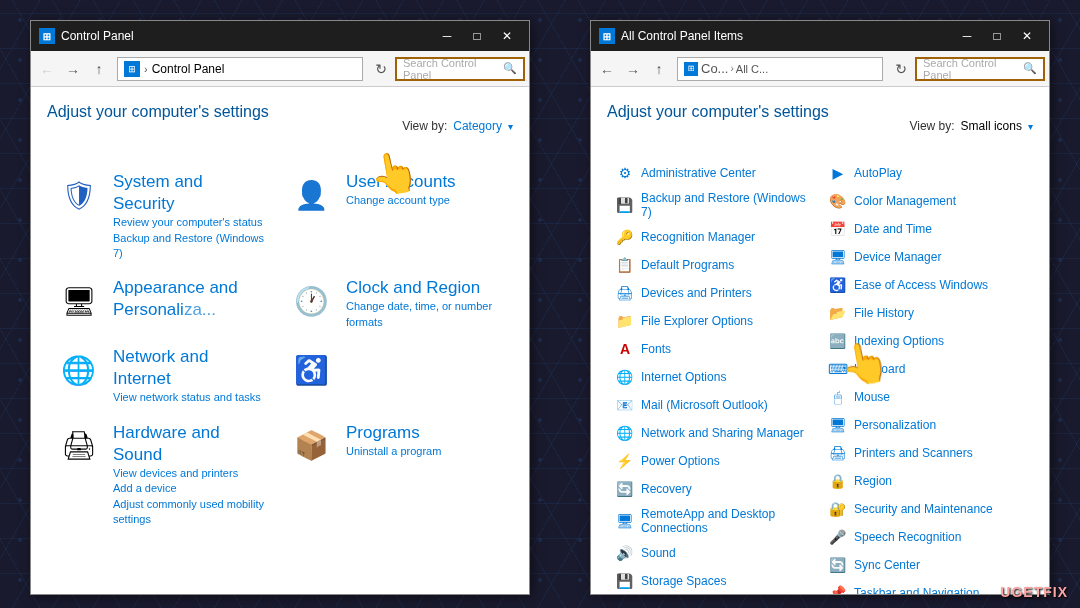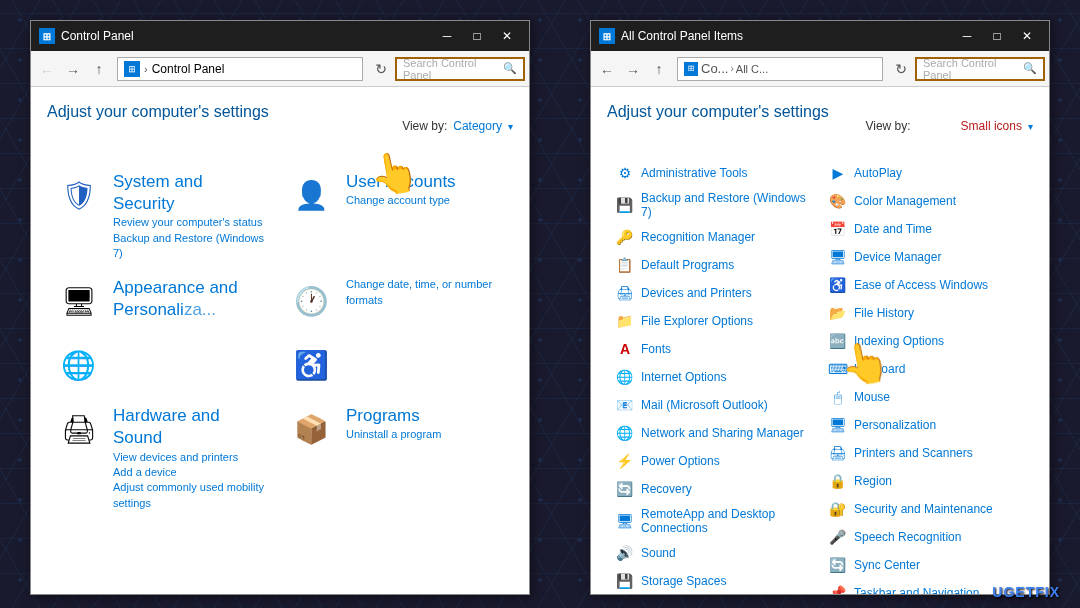--- a/index.html
+++ b/index.html
@@ -218,22 +218,22 @@
       position: absolute;
       z-index: 100;
       pointer-events: none;
       font-size: 32px;
       transform: rotate(-10deg);
     }
 
     .watermark {
       position: absolute;
       bottom: 8px;
-      right: 20px;
-      color: #3b82f6;
+      right: 12px;
+      color: #fca5a5;
       font-size: 14px;
       font-weight: bold;
       letter-spacing: 1px;
       z-index: 20;
       text-shadow: 1px 1px 2px #000;
     }
 
     .breadcrumb-sep { color: #777; margin: 0 2px; font-size: 10px; }
   </style>
 </head>
@@ -301,26 +301,31 @@
       <div class="cat-item">
         <div class="cat-icon">🖥</div>
         <div class="cat-text">
           <div class="cat-title">Appearance and<br>Personali<span style="opacity:0.7;text-align:right;">za...</span></div>
         </div>
       </div>
 
       <div class="cat-item">
         <div class="cat-icon">🕐</div>
         <div class="cat-text">
+          <div class="cat-title">Clock and Region</div>
           <div class="cat-subtitle">Change date, time, or number formats</div>
         </div>
       </div>
 
       <div class="cat-item">
         <div class="cat-icon">🌐</div>
+        <div class="cat-text">
+          <div class="cat-title">Network and<br>Internet</div>
+          <div class="cat-subtitle">View network status and tasks</div>
+        </div>
       </div>
 
       <div class="cat-item">
         <div class="cat-icon">♿</div>
       </div>
 
       <div class="cat-item">
         <div class="cat-icon">🖨</div>
         <div class="cat-text">
           <div class="cat-title">Hardware and<br>Sound</div>
@@ -368,30 +373,30 @@
       <span style="font-size:11px;color:#aaa;flex:1;">Search Control Panel</span>
       <span style="color:#777;">🔍</span>
     </div>
   </div>
 
   <div class="content-area" style="position:relative;">
     <div style="display:flex; align-items:center; justify-content:space-between; margin-bottom:10px;">
       <h2 class="settings-title">Adjust your computer's settings</h2>
       <div style="display:flex;align-items:center;gap:6px;font-size:12px;">
         <span style="color:#333;">View by:</span>
-        <span style="color:#b91c1c;cursor:pointer;margin-left:44px;">Small icons</span>
+        <span style="color:#000000;cursor:pointer;">Small icons</span>
         <span style="color:#0078d7;font-size:10px;">▾</span>
       </div>
     </div>
 
     <div style="display:grid; grid-template-columns: 1fr 1fr; gap:0;">
       <div>
         <div class="icon-item">
             <span class="small-icon">⚙</span>
-            <span>Administrative Tools</span>
+            <span>Administrative Center</span>
           </div>
         <div class="icon-item">
             <span class="small-icon">💾</span>
             <span>Backup and Restore (Windows 7)</span>
           </div>
         <div class="icon-item">
             <span class="small-icon">🔑</span>
             <span>Recognition Manager</span>
           </div>
         <div class="icon-item">

